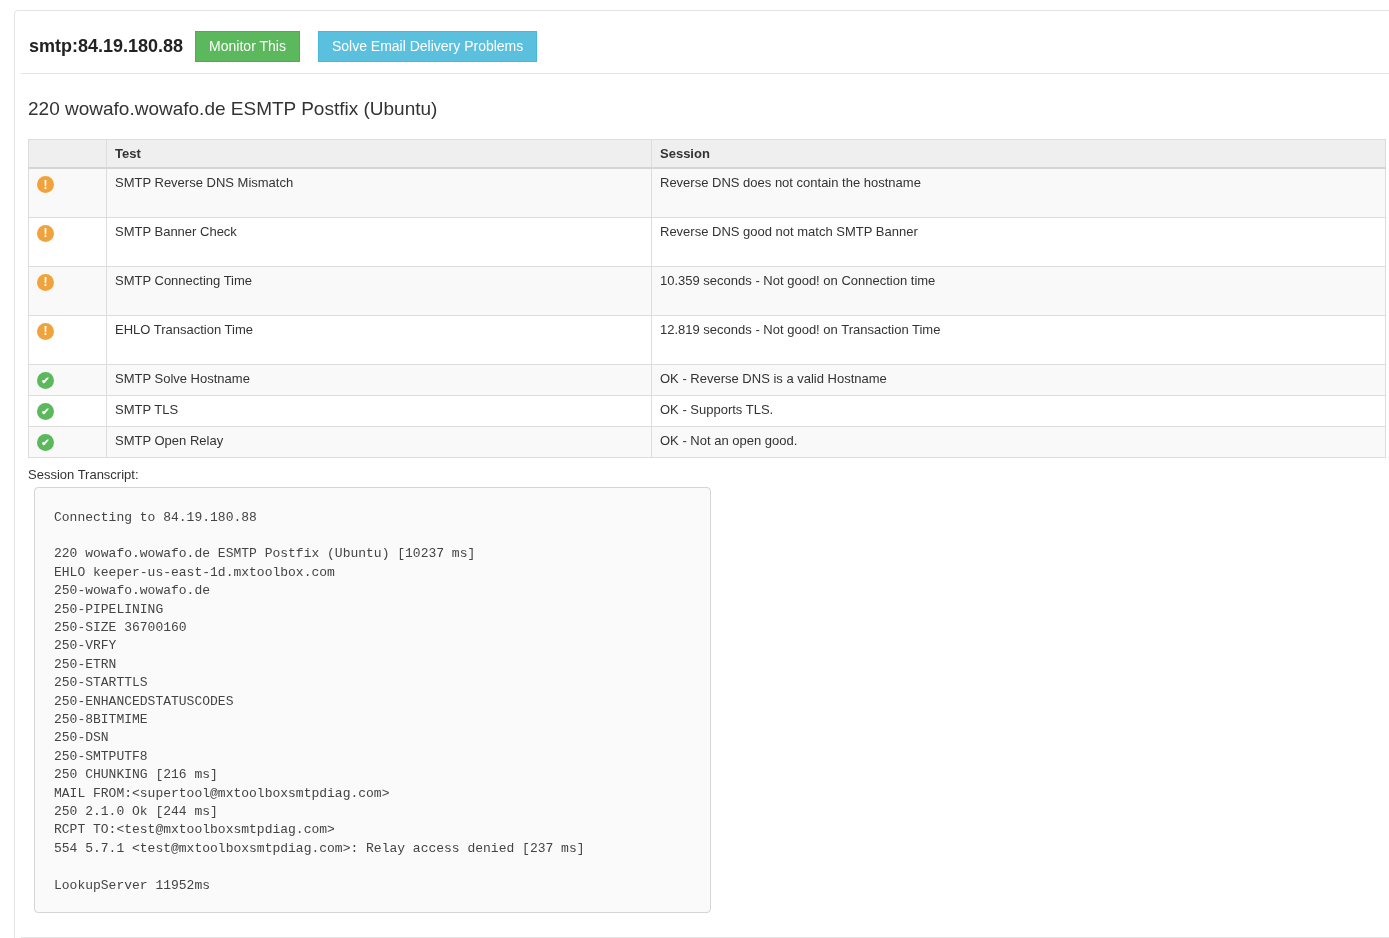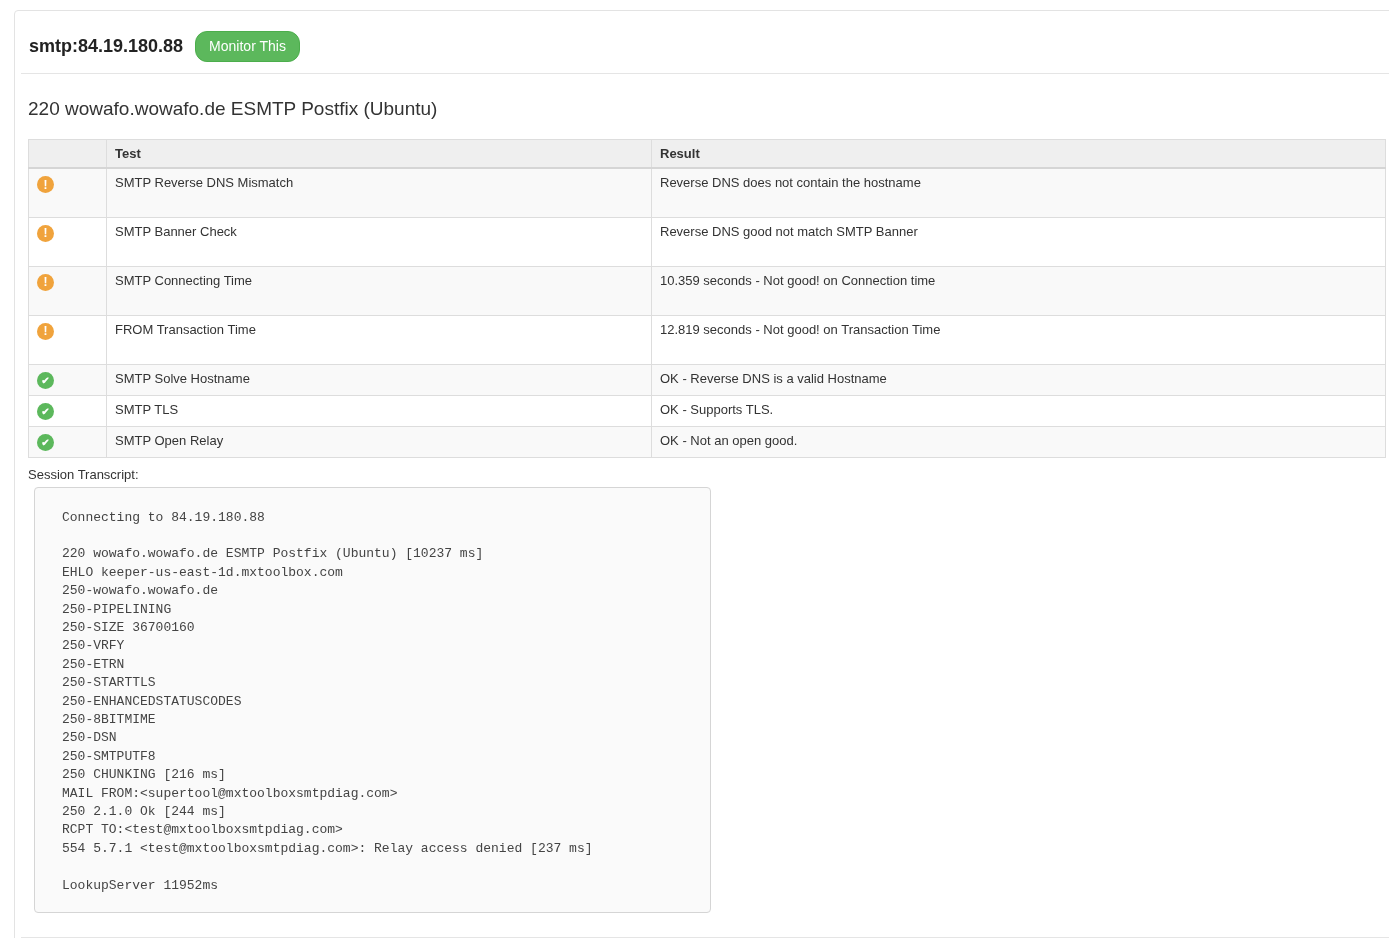--- a/index.html
+++ b/index.html
@@ -33,21 +33,21 @@
     padding-left: 8px;
   }
   .page-title {
     font-size: 18px;
     font-weight: bold;
     color: #222;
     margin-right: 12px;
   }
   .btn {
     border: 1px solid transparent;
-    border-radius: 12px;
+    border-radius: 0;
     color: #fff;
     font-family: "Liberation Sans", sans-serif;
     font-size: 14px;
     padding: 6px 13px;
     height: 31px;
     line-height: 17px;
     cursor: pointer;
     margin-right: 18px;
   }
   .btn-green { background: var(--success); border-color: #4cae4c; }
@@ -106,21 +106,21 @@
     color: #333;
   }
   .transcript-box {
     margin: 5px 0 0 6px;
     width: 677px;
     height: 426px;
     box-sizing: border-box;
     background: #fafafa;
     border: 1px solid #d5d5d5;
     border-radius: 4px;
-    padding: 21px 19px 18px 27px;
+    padding: 21px 19px 18px 19px;
     font-family: "Liberation Mono", "DejaVu Sans Mono", monospace;
     font-size: 13px;
     line-height: 18.4px;
     color: #444;
     white-space: pre-wrap;
     overflow: hidden;
   }
   .bottom-divider {
     margin-top: 24px;
     margin-left: -7px;
@@ -129,51 +129,52 @@
   }
 </style>
 </head>
 <body>
 
 <div class="panel">
 
   <div class="panel-header">
     <span class="page-title">smtp:84.19.180.88</span>
     <button class="btn btn-green">Monitor This</button>
+    <button class="btn btn-blue">Solve Email Delivery Problems</button>
   </div>
 
   <h2 class="banner-heading">220 wowafo.wowafo.de ESMTP Postfix (Ubuntu)</h2>
 
   <table class="results">
     <thead>
       <tr>
         <th class="col-status"></th>
         <th class="col-test">Test</th>
-        <th class="col-result">Result</th>
+        <th class="col-result">Session</th>
       </tr>
     </thead>
     <tbody id="rows-body">
         <tr class="row-warning">
     <td class="col-status"><span class="status-icon">!</span></td>
     <td class="col-test">SMTP Reverse DNS Mismatch</td>
     <td class="col-result">Reverse DNS does not contain the hostname</td>
   </tr>
         <tr class="row-warning">
     <td class="col-status"><span class="status-icon">!</span></td>
     <td class="col-test">SMTP Banner Check</td>
     <td class="col-result">Reverse DNS good not match SMTP Banner</td>
   </tr>
         <tr class="row-warning">
     <td class="col-status"><span class="status-icon">!</span></td>
     <td class="col-test">SMTP Connecting Time</td>
     <td class="col-result">10.359 seconds - Not good! on Connection time</td>
   </tr>
         <tr class="row-warning">
     <td class="col-status"><span class="status-icon">!</span></td>
-    <td class="col-test">FROM Transaction Time</td>
+    <td class="col-test">EHLO Transaction Time</td>
     <td class="col-result">12.819 seconds - Not good! on Transaction Time</td>
   </tr>
         <tr class="row-ok">
     <td class="col-status"><span class="status-icon">✔</span></td>
     <td class="col-test">SMTP Solve Hostname</td>
     <td class="col-result">OK - Reverse DNS is a valid Hostname</td>
   </tr>
         <tr class="row-ok">
     <td class="col-status"><span class="status-icon">✔</span></td>
     <td class="col-test">SMTP TLS</td>

